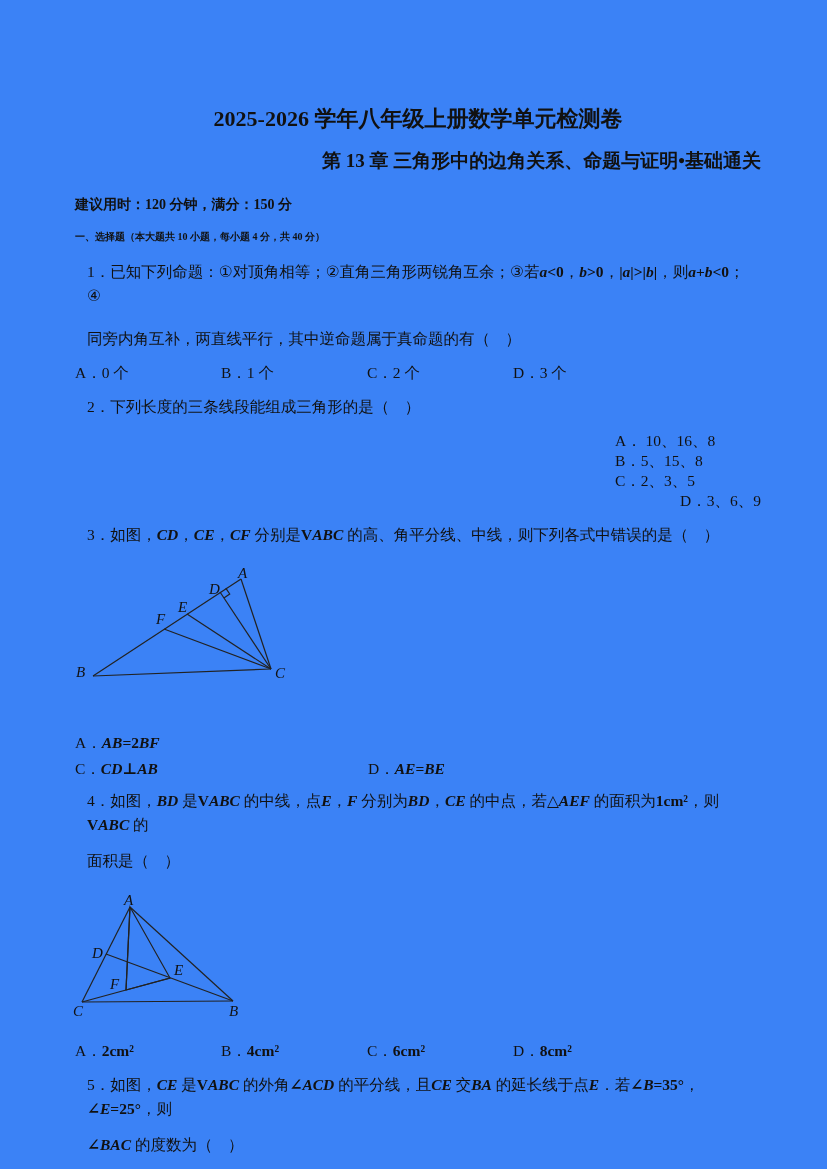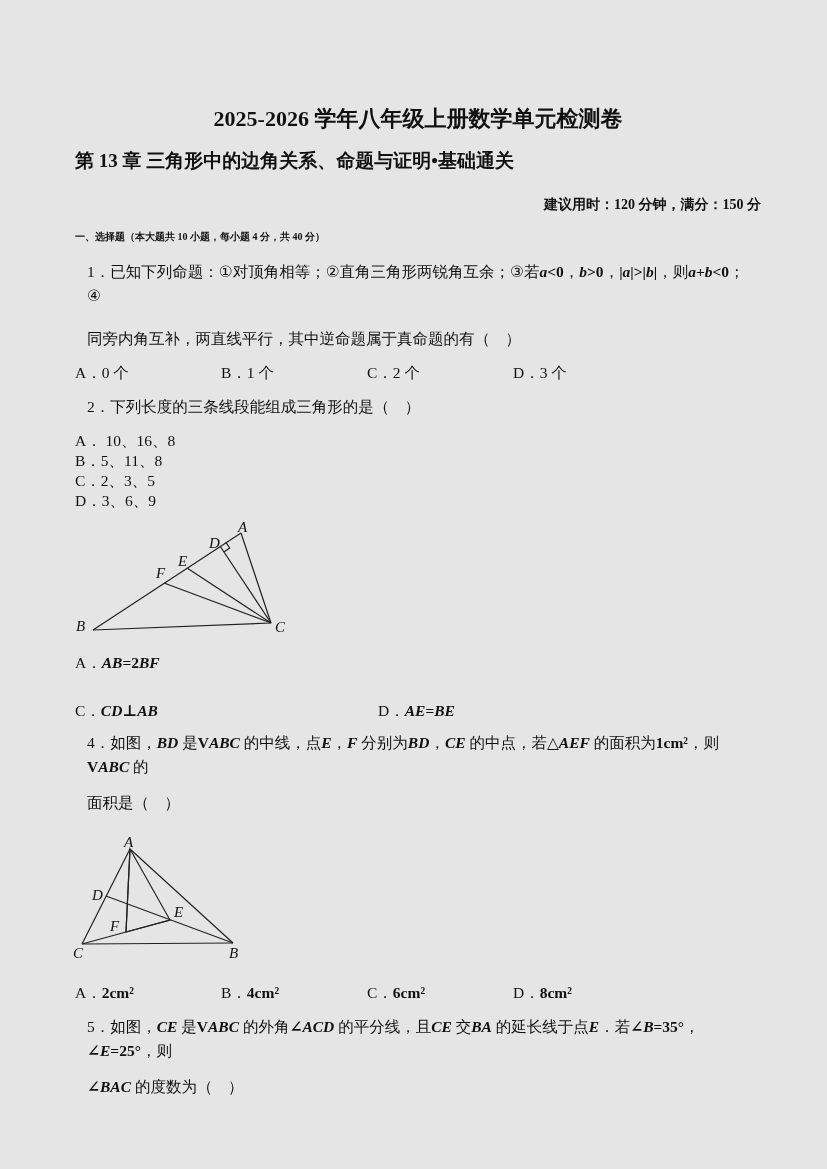--- a/index.html
+++ b/index.html
@@ -1,59 +1,59 @@
 <!DOCTYPE html>
 <html><head>
 <meta charset="utf-8">
 <style>
   html,body { margin:0; padding:0; background:#ffffff; }
   .page {
     position:relative;
     width:827px; height:1169px;
     margin:0 auto;
-    background:#e5e5e5;
+    background:#3b82f6;
     color:#111111;
     box-sizing:border-box;
     padding:0 66px 0 75px;
     font-family:"Liberation Serif","DejaVu Serif","DejaVu Sans",serif;
     overflow:hidden;
   }
   .title {
     margin:0; padding-top:104px;
     font-size:22px; line-height:30px;
     font-weight:bold; text-align:center;
   }
   .subtitle {
     margin:13px 0 0 0;
     font-size:19px; line-height:28px;
-    font-weight:bold; text-align:left;
+    font-weight:bold; text-align:right;
   }
   .meta {
     margin-top:21px;
     font-size:14px; line-height:18px;
-    font-weight:bold; text-align:right;
+    font-weight:bold; text-align:left;
   }
   .section-heading {
     margin-top:13px;
     font-size:10px; line-height:20px;
     font-weight:bold;
   }
   .qline { margin:12px; font-size:15.5px; line-height:24px; }
   .mt13 { margin-top:13px; }
   .mt19 { margin-top:19px; }
   .mt12 { margin-top:12px; }
   .mt10 { margin-top:10px; }
   .mt8  { margin-top:8px;flex-direction:column; }
-  .opts { display:flex; align-items:flex-start; margin-top:9px; font-size:15.5px; line-height:20px; }
+  .opts { display:flex; align-items:flex-end; margin-top:9px; font-size:15.5px; line-height:20px; }
   .opts .opt { display:block; }
   .opts-4 .opt { width:146px; flex:0 0 auto; }
   .opts-4 .opt:last-child { width:auto; }
   .opts-2 .opt { width:293px; flex:0 0 auto; }
   .opts-2 .opt:last-child { width:auto; }
-  .opts-tall { margin-top:12px; min-height:42px;font-family:Liberation Serif, serif; }
+  .opts-tall { margin-top:24px; min-height:42px;font-family:Liberation Serif, serif; }
   .r-m { font-weight:bold; font-style:italic; }
   .r-b { font-weight:bold; }
   .frac {
     display:inline-flex; flex-direction:column; align-items:center;
     vertical-align:middle; line-height:1.15;
     font-weight:bold; font-size:14px;
     margin:0 2px; transform:translateY(-2px);
   }
   .frac .fn { border-bottom:1.3px solid #111; padding:0 3px; }
   .frac .fd { padding:0 3px; }
@@ -88,27 +88,28 @@
       <span class="opt"><span>B．1 个</span></span>
       <span class="opt"><span>C．2 个</span></span>
       <span class="opt"><span>D．3 个</span></span>
     </div>
   </div>
 
   <div>
     <p class="qline mt12"><span>2．下列长度的三条线段能组成三角形的是（　）</span></p>
     <div class="opts opts-4 mt8">
       <span class="opt"><span>A． 10、16、8</span></span>
-      <span class="opt"><span>B．5、11、8</span></span>
+      <span class="opt"><span>B．5、15、8</span></span>
       <span class="opt"><span>C．2、3、5</span></span>
       <span class="opt"><span>D．3、6、9</span></span>
     </div>
   </div>
 
   <div>
+    <p class="qline mt12"><span>3．如图，</span><span class="r-m">CD</span><span>，</span><span class="r-m">CE</span><span>，</span><span class="r-m">CF</span><span> 分别是</span><span class="r-b">V</span><span class="r-m">ABC</span><span> 的高、角平分线、中线，则下列各式中错误的是（　）</span></p>
 
     <div class="fig fig1">
       <svg width="250" height="128" viewBox="65 458 250 128">
 
         <line x1="93" y1="575" x2="241" y2="478"></line>
         <line x1="93" y1="575" x2="271" y2="568"></line>
         <line x1="271" y1="568" x2="241" y2="478"></line>
 
         <line x1="271" y1="568" x2="220" y2="491"></line>
         <line x1="271" y1="568" x2="187" y2="513"></line>
@@ -121,21 +122,21 @@
         <text class="figlabel" x="178" y="511">E</text>
         <text class="figlabel" x="156" y="523">F</text>
         <text class="figlabel" x="76" y="576">B</text>
         <text class="figlabel" x="275" y="577">C</text>
       </svg>
     </div>
 
     <div class="opts opts-2 opts-tall">
       <span class="opt"><span>A．</span><span class="r-m">AB</span><span class="r-b">=2</span><span class="r-m">BF</span></span>
     </div>
-    <div class="opts opts-2" style="margin-top:6px;gap:10px;">
+    <div class="opts opts-2" style="margin-top:6px;">
       <span class="opt"><span>C．</span><span class="r-m">CD</span><span class="r-b">⊥</span><span class="r-m">AB</span></span>
       <span class="opt"><span>D．</span><span class="r-m">AE</span><span class="r-b">=</span><span class="r-m">BE</span></span>
     </div>
   </div>
 
   <div>
     <p class="qline mt10"><span>4．如图，</span><span class="r-m">BD</span><span> 是</span><span class="r-b">V</span><span class="r-m">ABC</span><span> 的中线，点</span><span class="r-m">E</span><span>，</span><span class="r-m">F</span><span> 分别为</span><span class="r-m">BD</span><span>，</span><span class="r-m">CE</span><span> 的中点，若</span><span class="r-b">△</span><span class="r-m">AEF</span><span> 的面积为</span><span class="r-b">1cm²</span><span>，则</span><span class="r-b">V</span><span class="r-m">ABC</span><span> 的</span></p>
     <p class="qline mt8"><span>面积是（　）</span></p>
 
     <div class="fig fig2">

